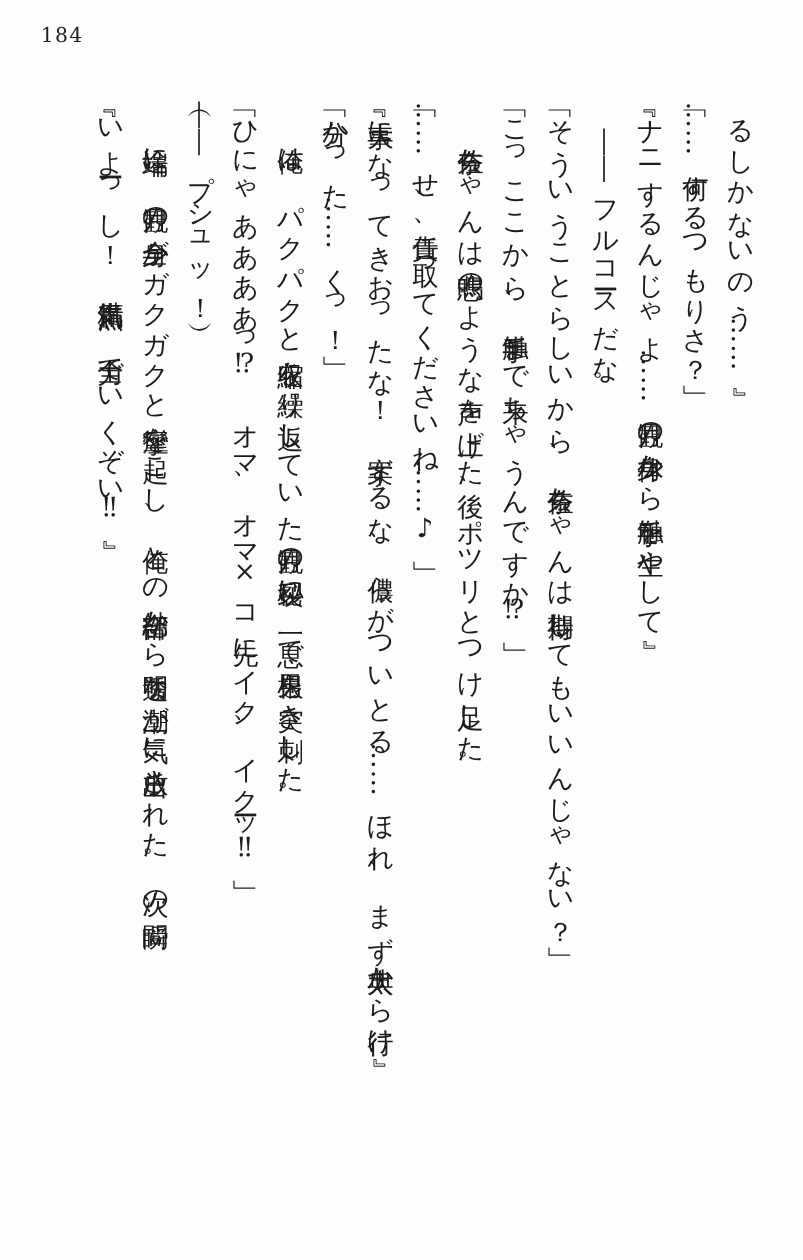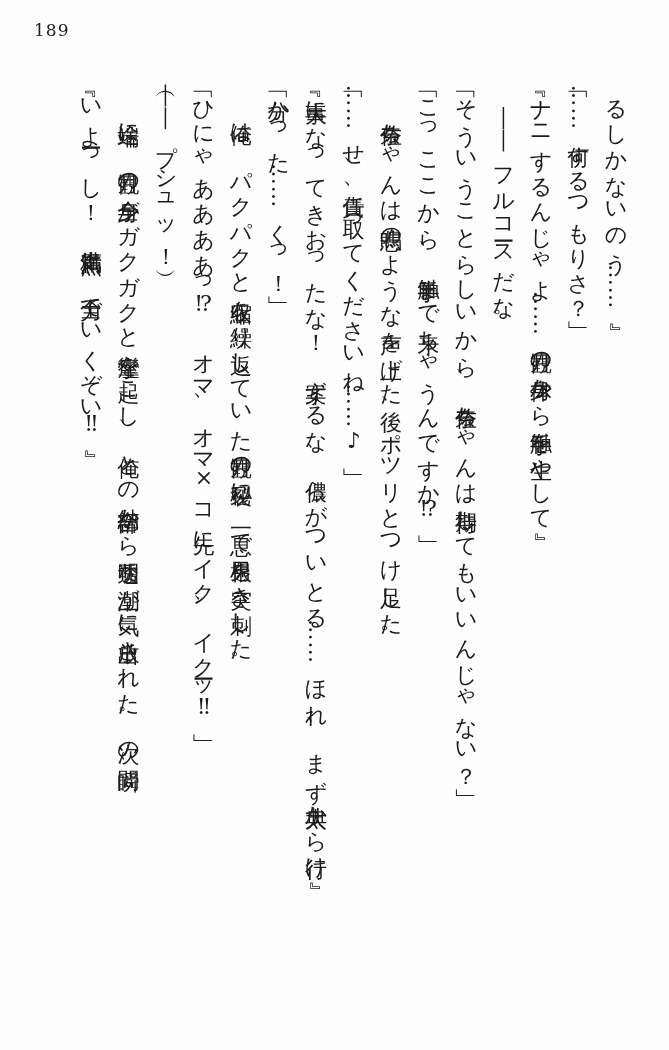--- a/index.html
+++ b/index.html
@@ -42,21 +42,21 @@
     padding: 0;
   }
   .para.indent {
     text-indent: 23px;
   }
 </style>
 </head>
 <body>
 
 <div class="page">
-  <div class="page-number">189</div>
+  <div class="page-number">184</div>
 
   <div class="text-area">
     <p class="para">るしかないのう……』</p>
     <p class="para">「……何するつもりさ？」</p>
     <p class="para">『ナニするんじゃよ……観月の身体から触手を生やして』</p>
     <p class="para indent">――フルコースだな。</p>
     <p class="para">「そういうことらしいから、佐奈ちゃんは期待してもいいんじゃない？」</p>
     <p class="para">「こっここから、触手まで来ちゃうんですか⁉」</p>
     <p class="para indent">佐奈ちゃんは悲鳴のような声を上げた後、ポツリとつけ足した。</p>
     <p class="para">「……せ、責任、取ってくださいね……♪」</p>

